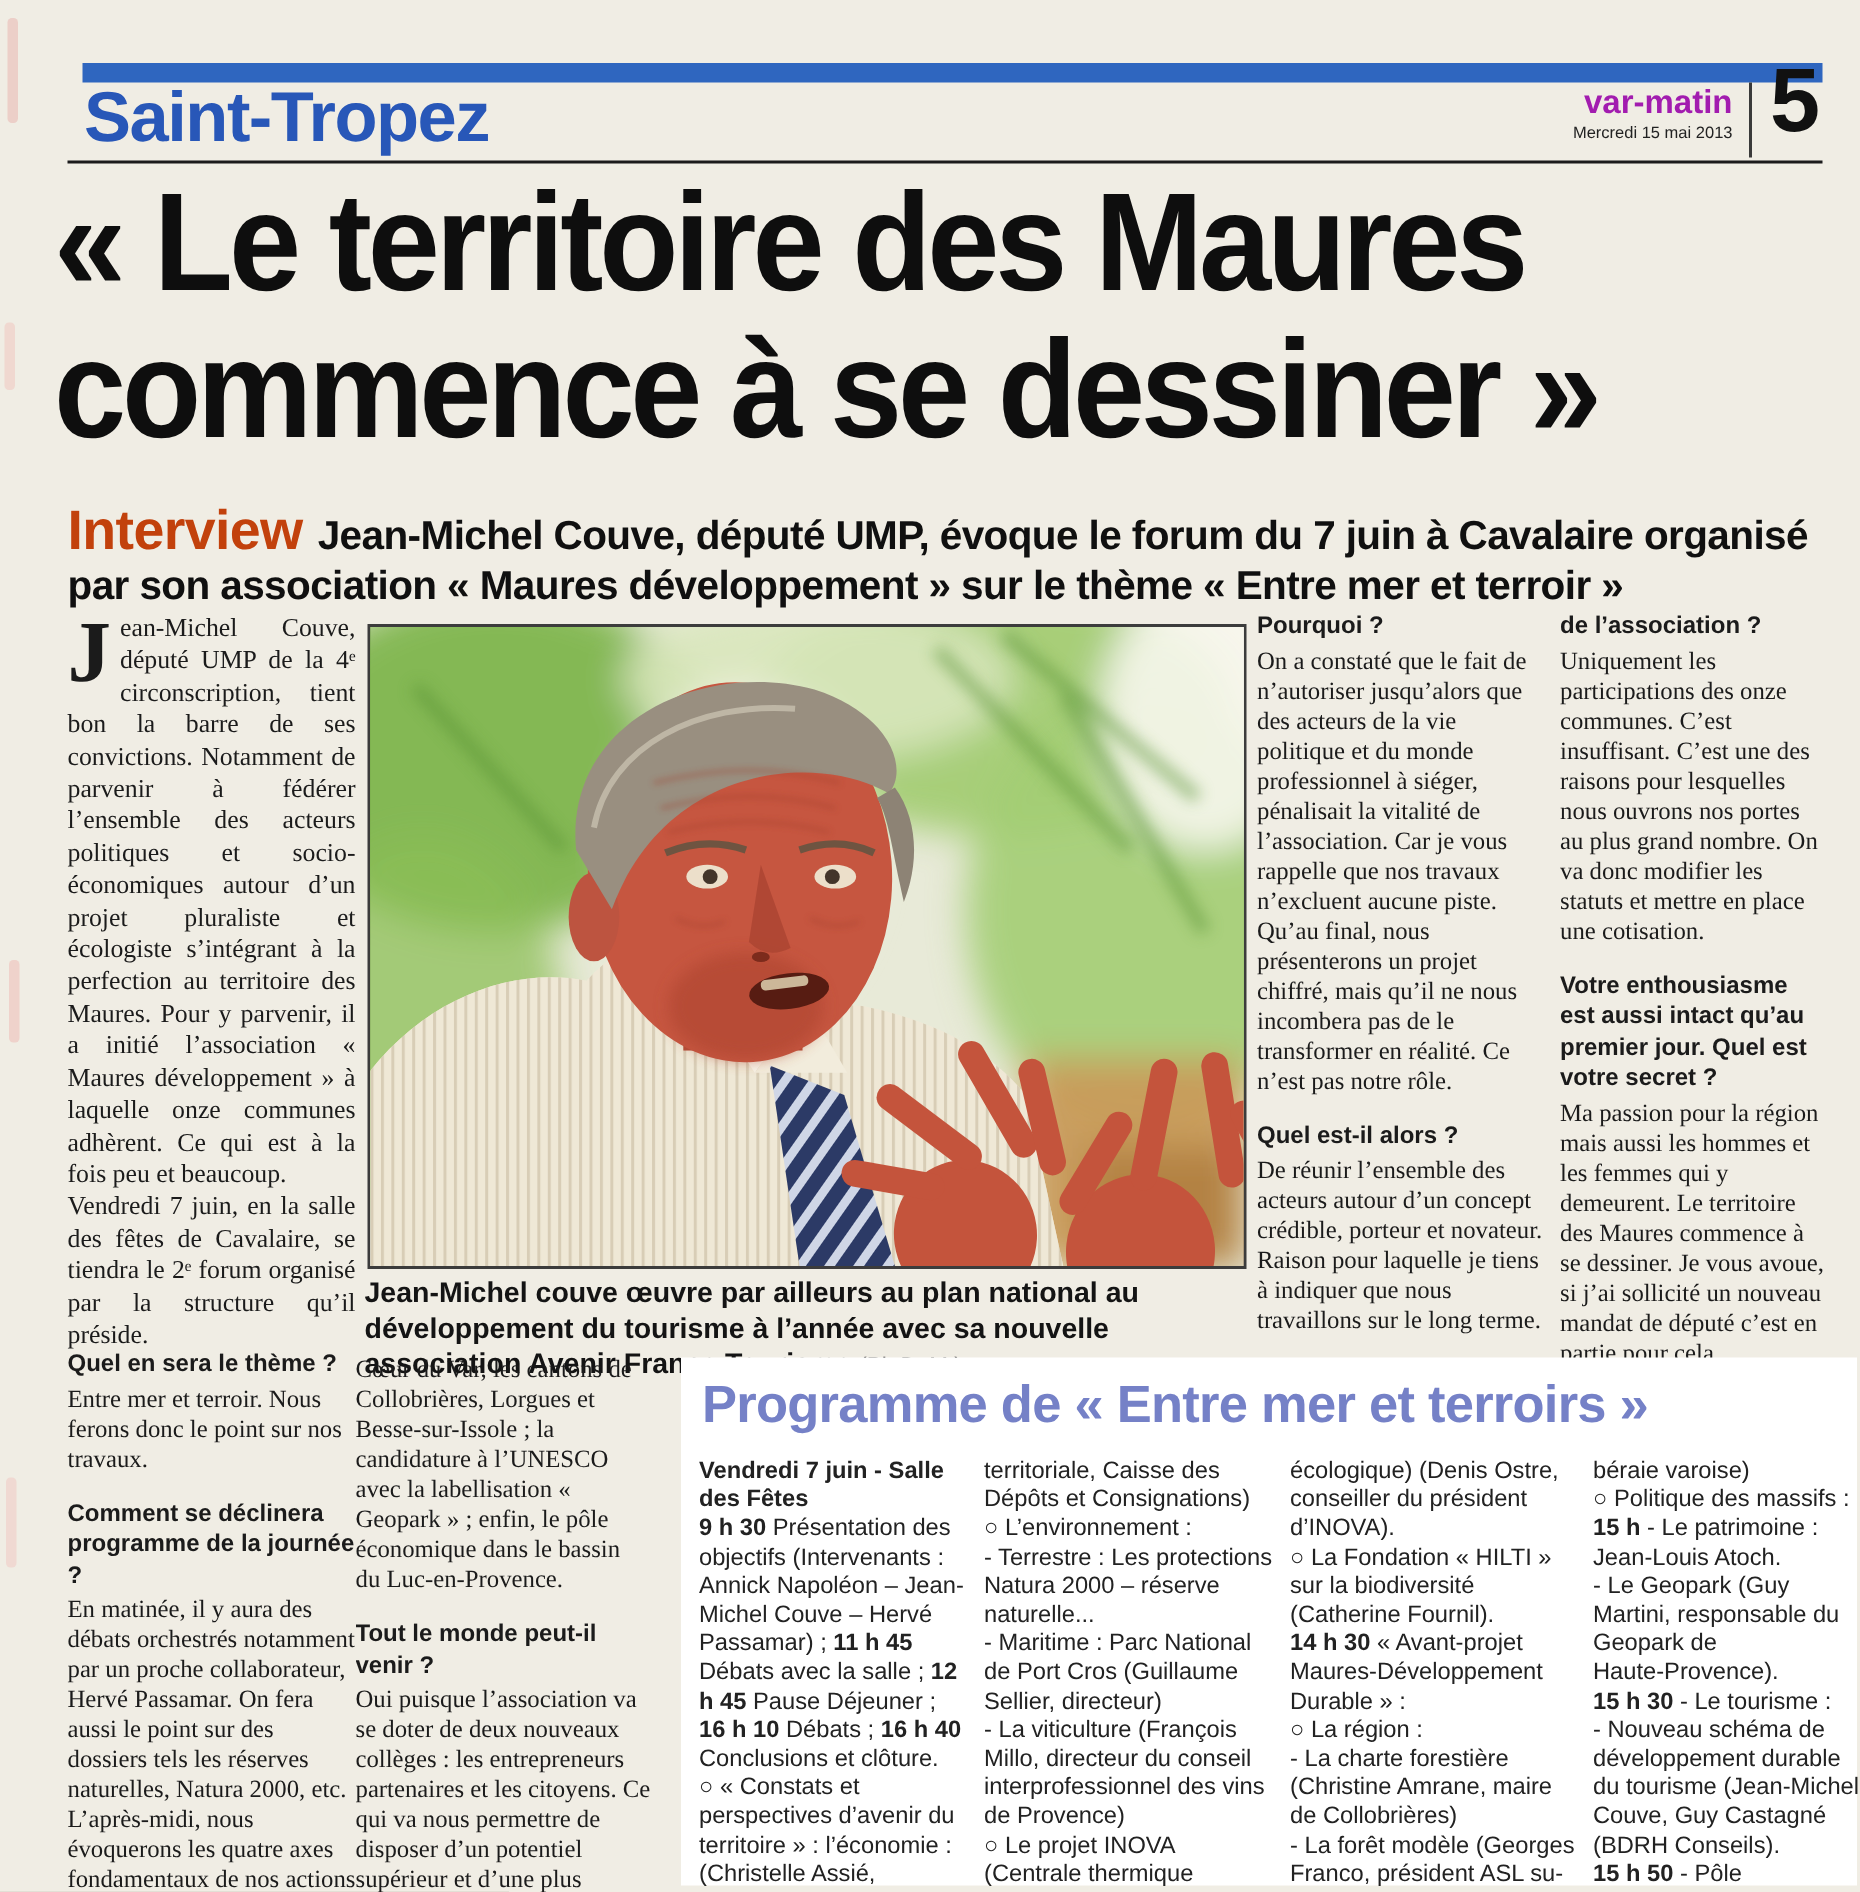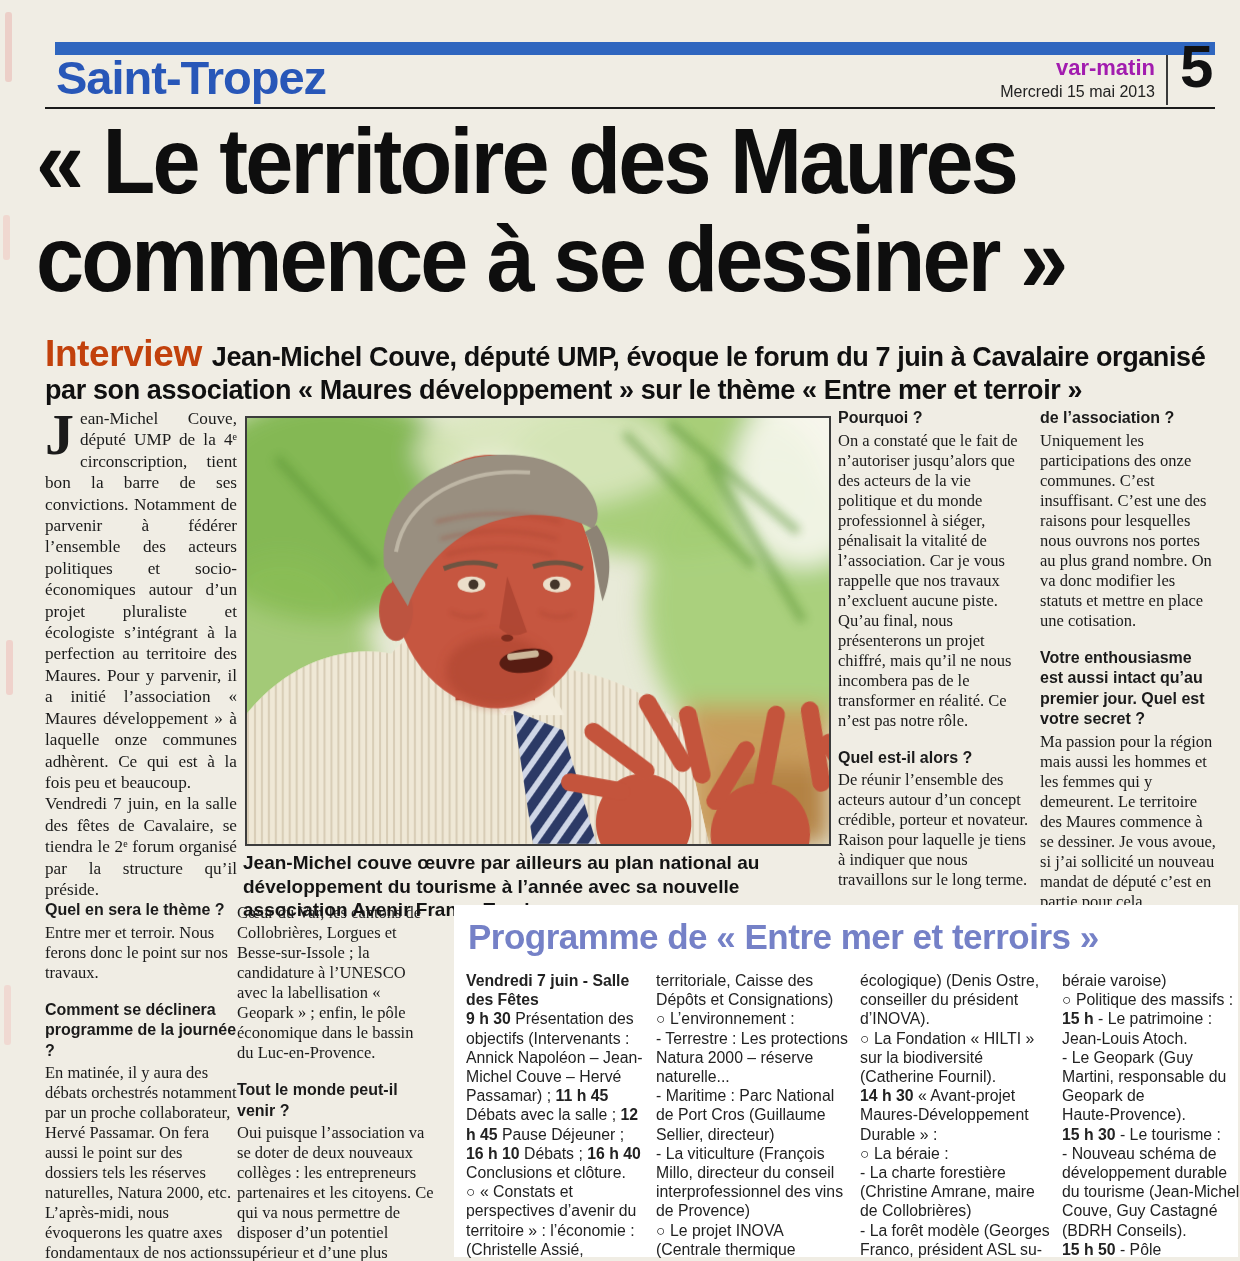--- a/index.html
+++ b/index.html
@@ -5,21 +5,21 @@
   html,body{margin:0;padding:0;background:#d8d4c9;}
   .page{position:relative;width:1240px;height:1261px;background:#f0ede4;overflow:hidden;
         color:#1b1b1b;font-family:"Liberation Sans","DejaVu Sans",sans-serif;}
   .abs{position:absolute;}
 
   
   .topbar{left:55px;top:42px;width:1160px;height:13px;background:#2f66bf;}
   .section-title{left:56px;top:50px;font-size:47px;font-weight:700;color:#2857b8;letter-spacing:-1px;}
   .masthead{left:950px;top:55px;width:205px;text-align:right;}
   .masthead .mh{font-size:22px;font-weight:700;color:#a21caf;}
-  .masthead .dt{font-size:16px;color:#222;margin-top:2px;}
+  .masthead .dt{font-size:11px;color:#222;margin-top:2px;}
   .vline{left:1166px;top:55px;width:2px;height:50px;background:#3a3a3a;}
   .pagenum{left:1180px;top:32px;font-size:60px;font-weight:700;color:#111;}
   .hrule{left:45px;top:107px;width:1170px;height:2px;background:#1b1b1b;}
 
   
   .headline{left:36px;top:112px;width:1270px;font-size:93px;line-height:98px;font-weight:700;
             letter-spacing:-3px;color:#0e0e0e;transform:scaleX(.93);transform-origin:0 0;}
   .standfirst{left:45px;top:337px;width:1165px;font-size:27px;line-height:33px;font-weight:700;
               letter-spacing:-.4px;color:#101010;}
   .standfirst .label{color:#c2410c;font-size:37px;margin-right:10px;}
@@ -232,21 +232,21 @@
           <p><span>○ L’environnement :</span></p>
           <p><span> - Terrestre : Les protections Natura 2000 – réserve naturelle...</span></p>
           <p><span>- Maritime : Parc National de Port Cros (Guillaume Sellier, directeur)</span></p>
           <p><span>- La viticulture (François Millo, directeur du conseil interprofessionnel des vins de Provence)</span></p>
           <p><span>○ Le projet INOVA (Centrale thermique</span></p>
         </div>
       <div class="pcol">
           <p><span>écologique) (Denis Ostre, conseiller du président d’INOVA).</span></p>
           <p><span>○ La Fondation « HILTI » sur la biodiversité (Catherine Fournil).</span></p>
           <p><span class="b">14 h 30</span><span> « Avant-projet Maures-Développement Durable » :</span></p>
-          <p><span>○ La béraie :</span></p>
+          <p><span>○ La région :</span></p>
           <p><span>- La charte forestière (Christine Amrane, maire de Collobrières)</span></p>
           <p><span>- La forêt modèle (Georges Franco, président ASL su-</span></p>
         </div>
       <div class="pcol">
           <p><span>béraie varoise)</span></p>
           <p><span>○ Politique des massifs :</span></p>
           <p><span class="b">15 h</span><span> - Le patrimoine : Jean-Louis Atoch.</span></p>
           <p><span>- Le Geopark (Guy Martini, responsable du Geopark de</span></p>
           <p><span>Haute-Provence).</span></p>
           <p><span class="b">15 h 30</span><span> - Le tourisme :</span></p>

